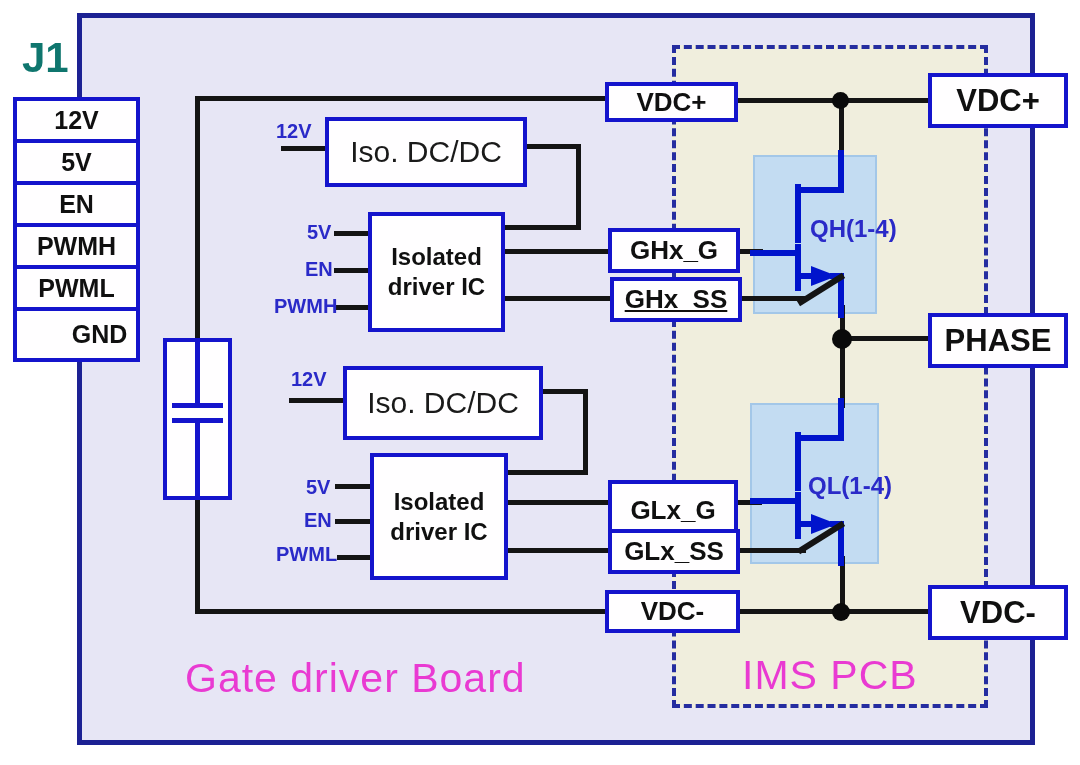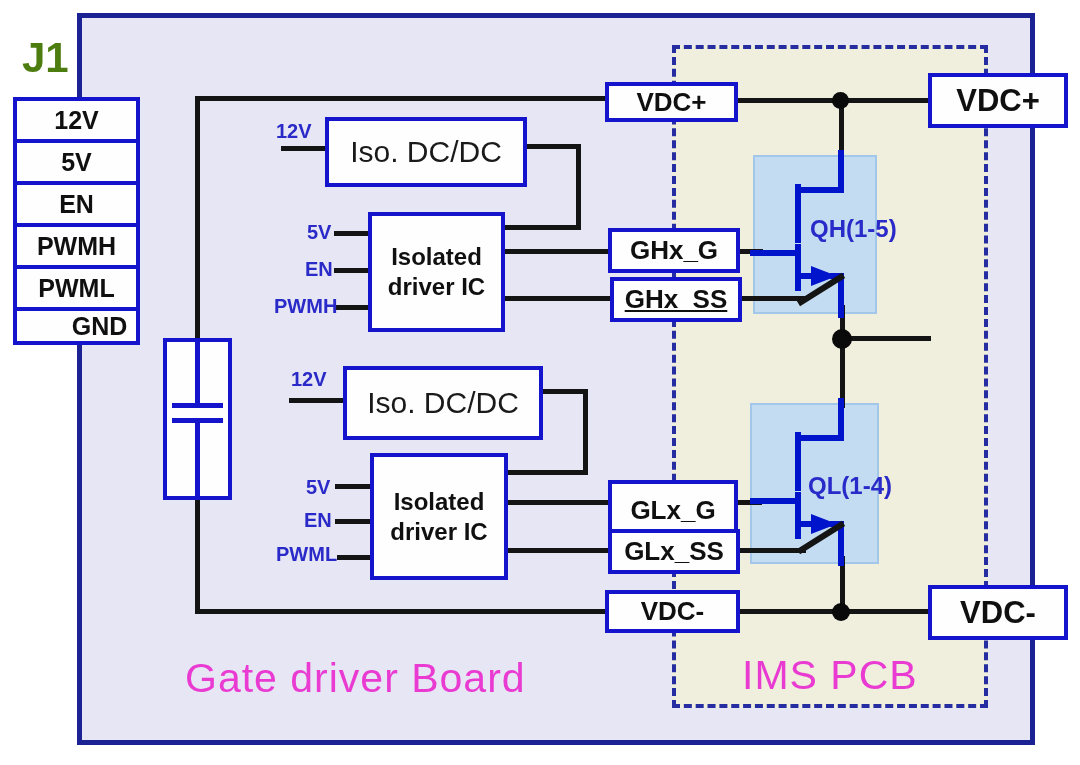--- a/index.html
+++ b/index.html
@@ -20,21 +20,21 @@
        font-weight:bold;text-align:center;}
   .pin{font-size:25px;}
   .netbox{font-size:26px;}
   .bigbox{font-size:31px;}
   .isobox{font-size:30px;font-weight:normal;color:#1a1a1a;}
   .drvbox{font-size:24px;line-height:1.25;padding:12px 10px;}
   
   .bl{position:absolute;color:#2a2ac8;font-weight:bold;font-size:20px;z-index:4;white-space:nowrap;}
   .ql{position:absolute;color:#2a2ac8;font-weight:bold;font-size:24px;z-index:5;white-space:nowrap;}
   .mag{position:absolute;color:#e93ad2;font-size:41px;z-index:4;white-space:nowrap;letter-spacing:1px;}
-  .j1lab{position:absolute;left:22px;top:34px;color:#4d7c0f;font-weight:bold;font-size:42px;z-index:4;}
+  .j1lab{position:absolute;left:22px;top:34px;color:#0f766e;font-weight:bold;font-size:42px;z-index:4;}
   .dot{position:absolute;background:#0a0a0a;border-radius:50%;z-index:6;}
   .fet{position:absolute;width:140px;height:168px;z-index:5;}
   
   .capv,.caph{position:absolute;background:#1414cc;}
 </style>
 </head>
 <body>
 
 <div class="stage">
 
@@ -43,21 +43,21 @@
 
   <div class="j1lab">J1</div>
   <div class="mag" style="left:185px;top:655px;">Gate driver Board</div>
   <div class="mag" style="left:742px;top:652px;">IMS PCB</div>
 
   <div class="box pin" style="left:13px;top:97px;width:127px;height:46px;">12V</div>
   <div class="box pin" style="left:13px;top:139px;width:127px;height:46px;">5V</div>
   <div class="box pin" style="left:13px;top:181px;width:127px;height:46px;">EN</div>
   <div class="box pin" style="left:13px;top:223px;width:127px;height:46px;">PWMH</div>
   <div class="box pin" style="left:13px;top:265px;width:127px;height:46px;">PWML</div>
-  <div class="box pin" style="left:13px;top:307px;width:127px;height:38px;padding-left:46px;">GND</div>
+  <div class="box pin" style="left:13px;top:307px;width:127px;height:55px;padding-left:46px;">GND</div>
 
   <div class="wv" style="left:195px;top:96px;width:5px;height:246px;"></div>
   <div class="wh" style="left:195px;top:96px;width:413px;height:5px;"></div>
   <div class="wv" style="left:195px;top:498px;width:5px;height:115px;"></div>
   <div class="wh" style="left:195px;top:609px;width:415px;height:5px;"></div>
   <div class="box" style="left:163px;top:338px;width:69px;height:162px;">
     <div class="capv" style="left:28px;top:0;width:5px;height:61px;"></div>
     <div class="caph" style="left:5px;top:61px;width:51px;height:5px;"></div>
     <div class="caph" style="left:5px;top:76px;width:51px;height:5px;"></div>
     <div class="capv" style="left:28px;top:81px;width:5px;height:73px;"></div>
@@ -130,21 +130,21 @@
         <path d="M53,37 V90"></path>
         <path d="M53,97 V114"></path>
       <path d="M8,103 H50"></path>
         <path d="M53,118 V138"></path>
         <path d="M58,126 H66"></path>
         <path d="M88,126 H96 V168"></path>
     </g>
     <polygon points="66,116 92,126 66,136" fill="#0014cc"></polygon>
     <path d="M56,152 L96,127" stroke="#141414" stroke-width="6" fill="none" stroke-linecap="square"></path>
   </svg>
-  <div class="ql" style="left:810px;top:215px;">QH(1-5)</div>
+  <div class="ql" style="left:810px;top:215px;">QH(1-4)</div>
 
   <svg class="fet" style="left:745px;top:398px;" viewBox="0 0 140 168">
     <g stroke="#0014cc" stroke-width="6" fill="none" stroke-linecap="square">
       <path d="M96,0 V40 H53"></path>
         <path d="M53,37 V90"></path>
         <path d="M53,97 V114"></path>
       <path d="M8,103 H50"></path>
         <path d="M53,118 V138"></path>
         <path d="M58,126 H66"></path>
         <path d="M88,126 H96 V168"></path>
@@ -152,15 +152,16 @@
     <polygon points="66,116 92,126 66,136" fill="#0014cc"></polygon>
     <path d="M56,152 L96,127" stroke="#141414" stroke-width="6" fill="none" stroke-linecap="square"></path>
   </svg>
   <div class="ql" style="left:808px;top:472px;">QL(1-4)</div>
 
   <div class="dot" style="left:832px;top:92px;width:17px;height:17px;"></div>
   <div class="dot" style="left:832px;top:329px;width:20px;height:20px;"></div>
   <div class="dot" style="left:832px;top:603px;width:18px;height:18px;"></div>
 
   <div class="box bigbox" style="left:928px;top:73px;width:140px;height:55px;">VDC+</div>
+  <div class="box bigbox" style="left:928px;top:313px;width:140px;height:55px;">PHASE</div>
   <div class="box bigbox" style="left:928px;top:585px;width:140px;height:55px;">VDC-</div>
 
 </div>
 
 </body></html>

